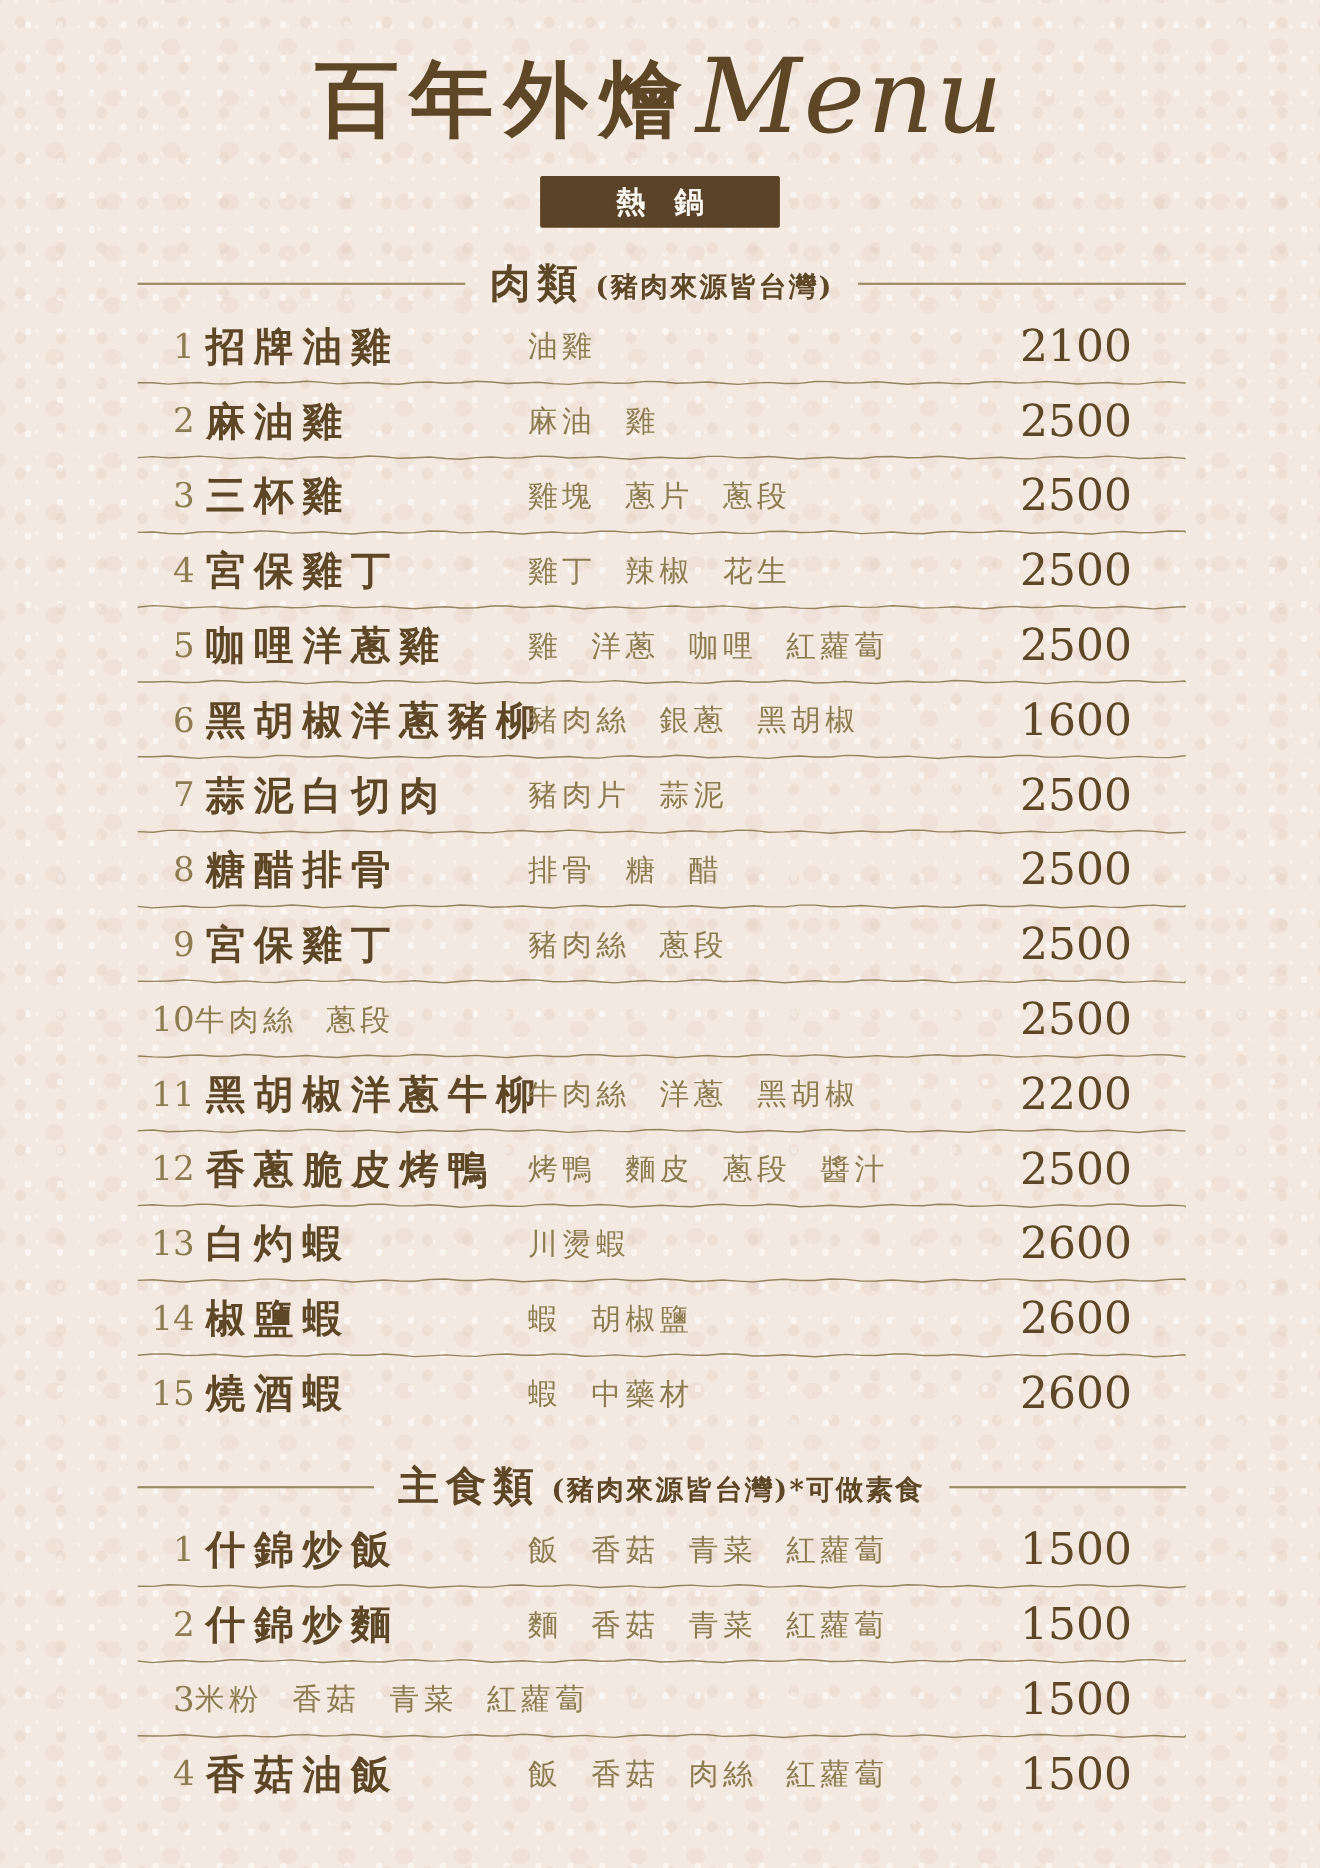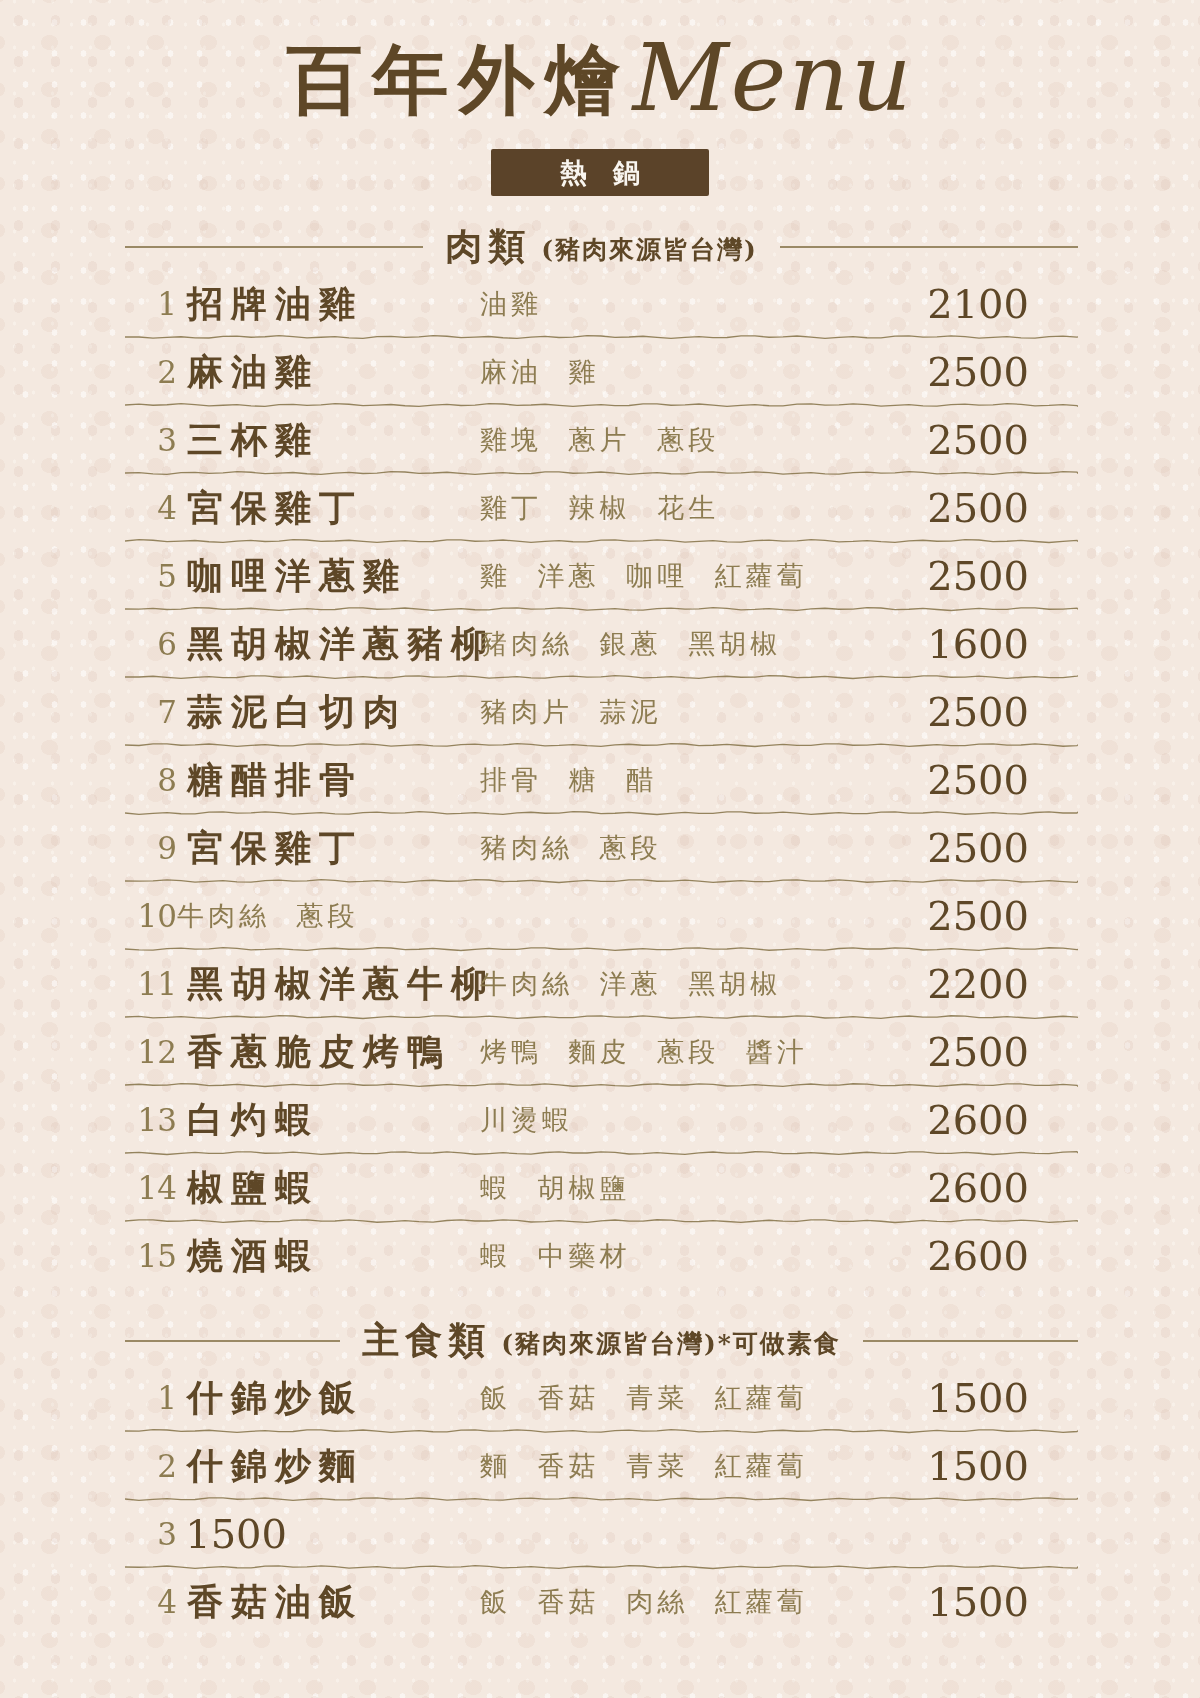--- a/index.html
+++ b/index.html
@@ -14,21 +14,21 @@
     color:var(--ink);
     background-color:var(--paper);
     background-image:
       radial-gradient(rgba(214,184,170,0.20) 18%, rgba(0,0,0,0) 19%),
       radial-gradient(rgba(255,255,255,0.55) 14%, rgba(0,0,0,0) 15%),
       radial-gradient(rgba(209,177,160,0.14) 22%, rgba(0,0,0,0) 23%),
       radial-gradient(rgba(255,251,247,0.40) 12%, rgba(0,0,0,0) 13%);
     background-size:37px 41px, 29px 31px, 53px 47px, 19px 23px;
     background-position:0 0, 11px 7px, 23px 19px, 5px 13px;
   }
-  .page{padding-top:27px;}
+  .page{padding-top:38px;}
   
   .title-row{
     display:flex;justify-content:center;align-items:baseline;
     height:108px;
   }
   .title-zh{
     font-size:76px;font-weight:bold;letter-spacing:10px;
     color:var(--ink);line-height:1;
   }
   .title-script{
@@ -280,20 +280,21 @@
     <span class="nm">什錦炒麵</span>
     <span class="ing">麵 香菇 青菜 紅蘿蔔</span>
     <span class="pr">1500</span>
     <svg class="divider" viewBox="0 0 953 6" preserveAspectRatio="none" aria-hidden="true">
       <path fill="none" stroke="#8a784f" stroke-width="1.3" opacity="0.9" d="M0 3 L14 4.46 L28 3.29 L42 2.62 L56 3.65 L70 3.52 L84 1.90 L98 1.91 L112 3.23 L126 2.89 L140 1.99 L154 3.11 L168 4.34 L182 3.43 L196 2.71 L210 3.77 L224 3.87 L238 2.22 L252 1.93 L266 3.14 L280 2.86 L294 1.78 L308 2.71 L322 4.12 L336 3.45 L350 2.71 L364 3.81 L378 4.18 L392 2.60 L406 2.05 L420 3.16 L434 2.94 L448 1.67 L462 2.33 L476 3.83 L490 3.38 L504 2.60 L518 3.72 L532 4.40 L546 2.97 L560 2.24 L574 3.26 L588 3.12 L602 1.69 L616 2.02 L630 3.53 L644 3.25 L658 2.42 L672 3.51 L686 4.49 L700 3.29 L714 2.44 L728 3.41 L742 3.40 L756 1.84 L770 1.84 L784 3.27 L798 3.11 L812 2.19 L826 3.20 L840 4.45 L854 3.51 L868 2.61 L882 3.55 L896 3.72 L910 2.12 L924 1.78 L938 3.09 L952 3.02 L953 1.97"></path>
     </svg>
   </div>
 
   <div class="row">
     <span class="num">3</span>
+    <span class="ing">米粉 香菇 青菜 紅蘿蔔</span>
     <span class="pr">1500</span>
     <svg class="divider" viewBox="0 0 953 6" preserveAspectRatio="none" aria-hidden="true">
       <path fill="none" stroke="#8a784f" stroke-width="1.3" opacity="0.9" d="M0 3 L14 3.23 L28 2.89 L42 1.99 L56 3.11 L70 4.34 L84 3.43 L98 2.71 L112 3.77 L126 3.87 L140 2.22 L154 1.93 L168 3.14 L182 2.86 L196 1.78 L210 2.71 L224 4.12 L238 3.45 L252 2.71 L266 3.81 L280 4.18 L294 2.60 L308 2.05 L322 3.16 L336 2.94 L350 1.67 L364 2.33 L378 3.83 L392 3.38 L406 2.60 L420 3.72 L434 4.40 L448 2.97 L462 2.24 L476 3.26 L490 3.12 L504 1.69 L518 2.02 L532 3.53 L546 3.25 L560 2.42 L574 3.51 L588 4.49 L602 3.29 L616 2.44 L630 3.41 L644 3.40 L658 1.84 L672 1.84 L686 3.27 L700 3.11 L714 2.19 L728 3.20 L742 4.45 L756 3.51 L770 2.61 L784 3.55 L798 3.72 L812 2.12 L826 1.78 L840 3.09 L854 3.02 L868 1.97 L882 2.82 L896 4.27 L910 3.61 L924 2.69 L938 3.64 L952 4.04 L953 2.48"></path>
     </svg>
   </div>
 
   <div class="row">
     <span class="num">4</span>
     <span class="nm">香菇油飯</span>
     <span class="ing">飯 香菇 肉絲 紅蘿蔔</span>

